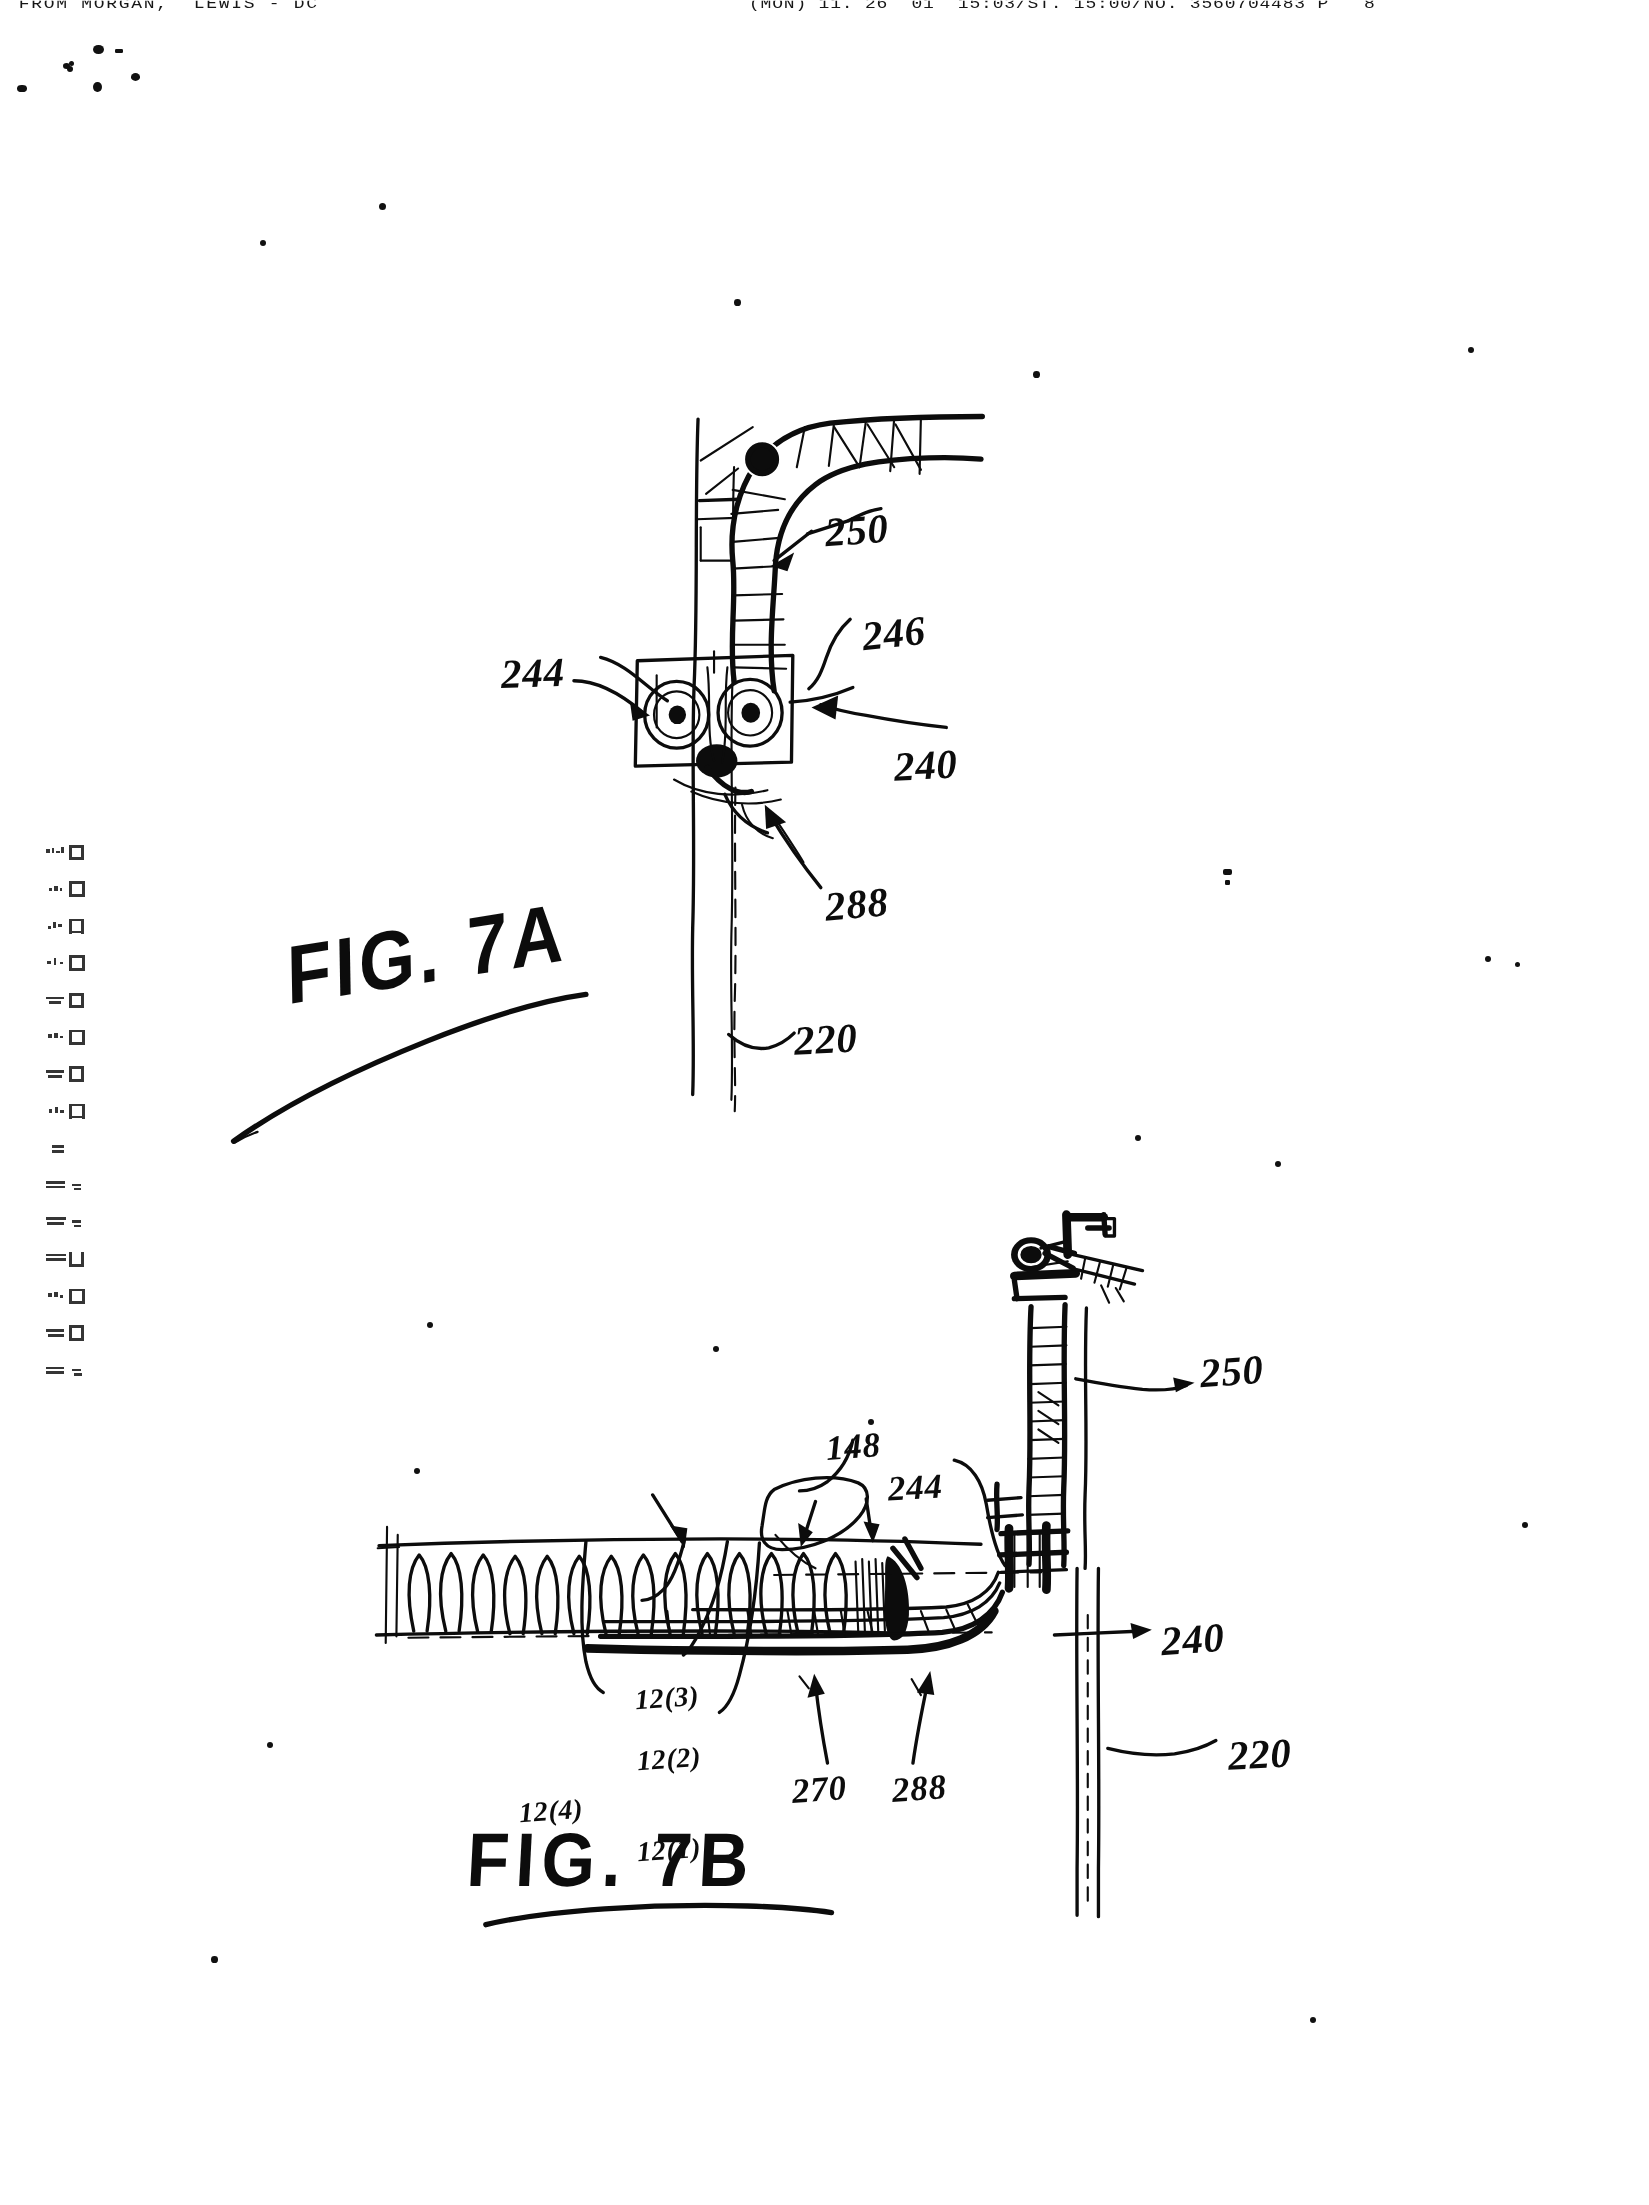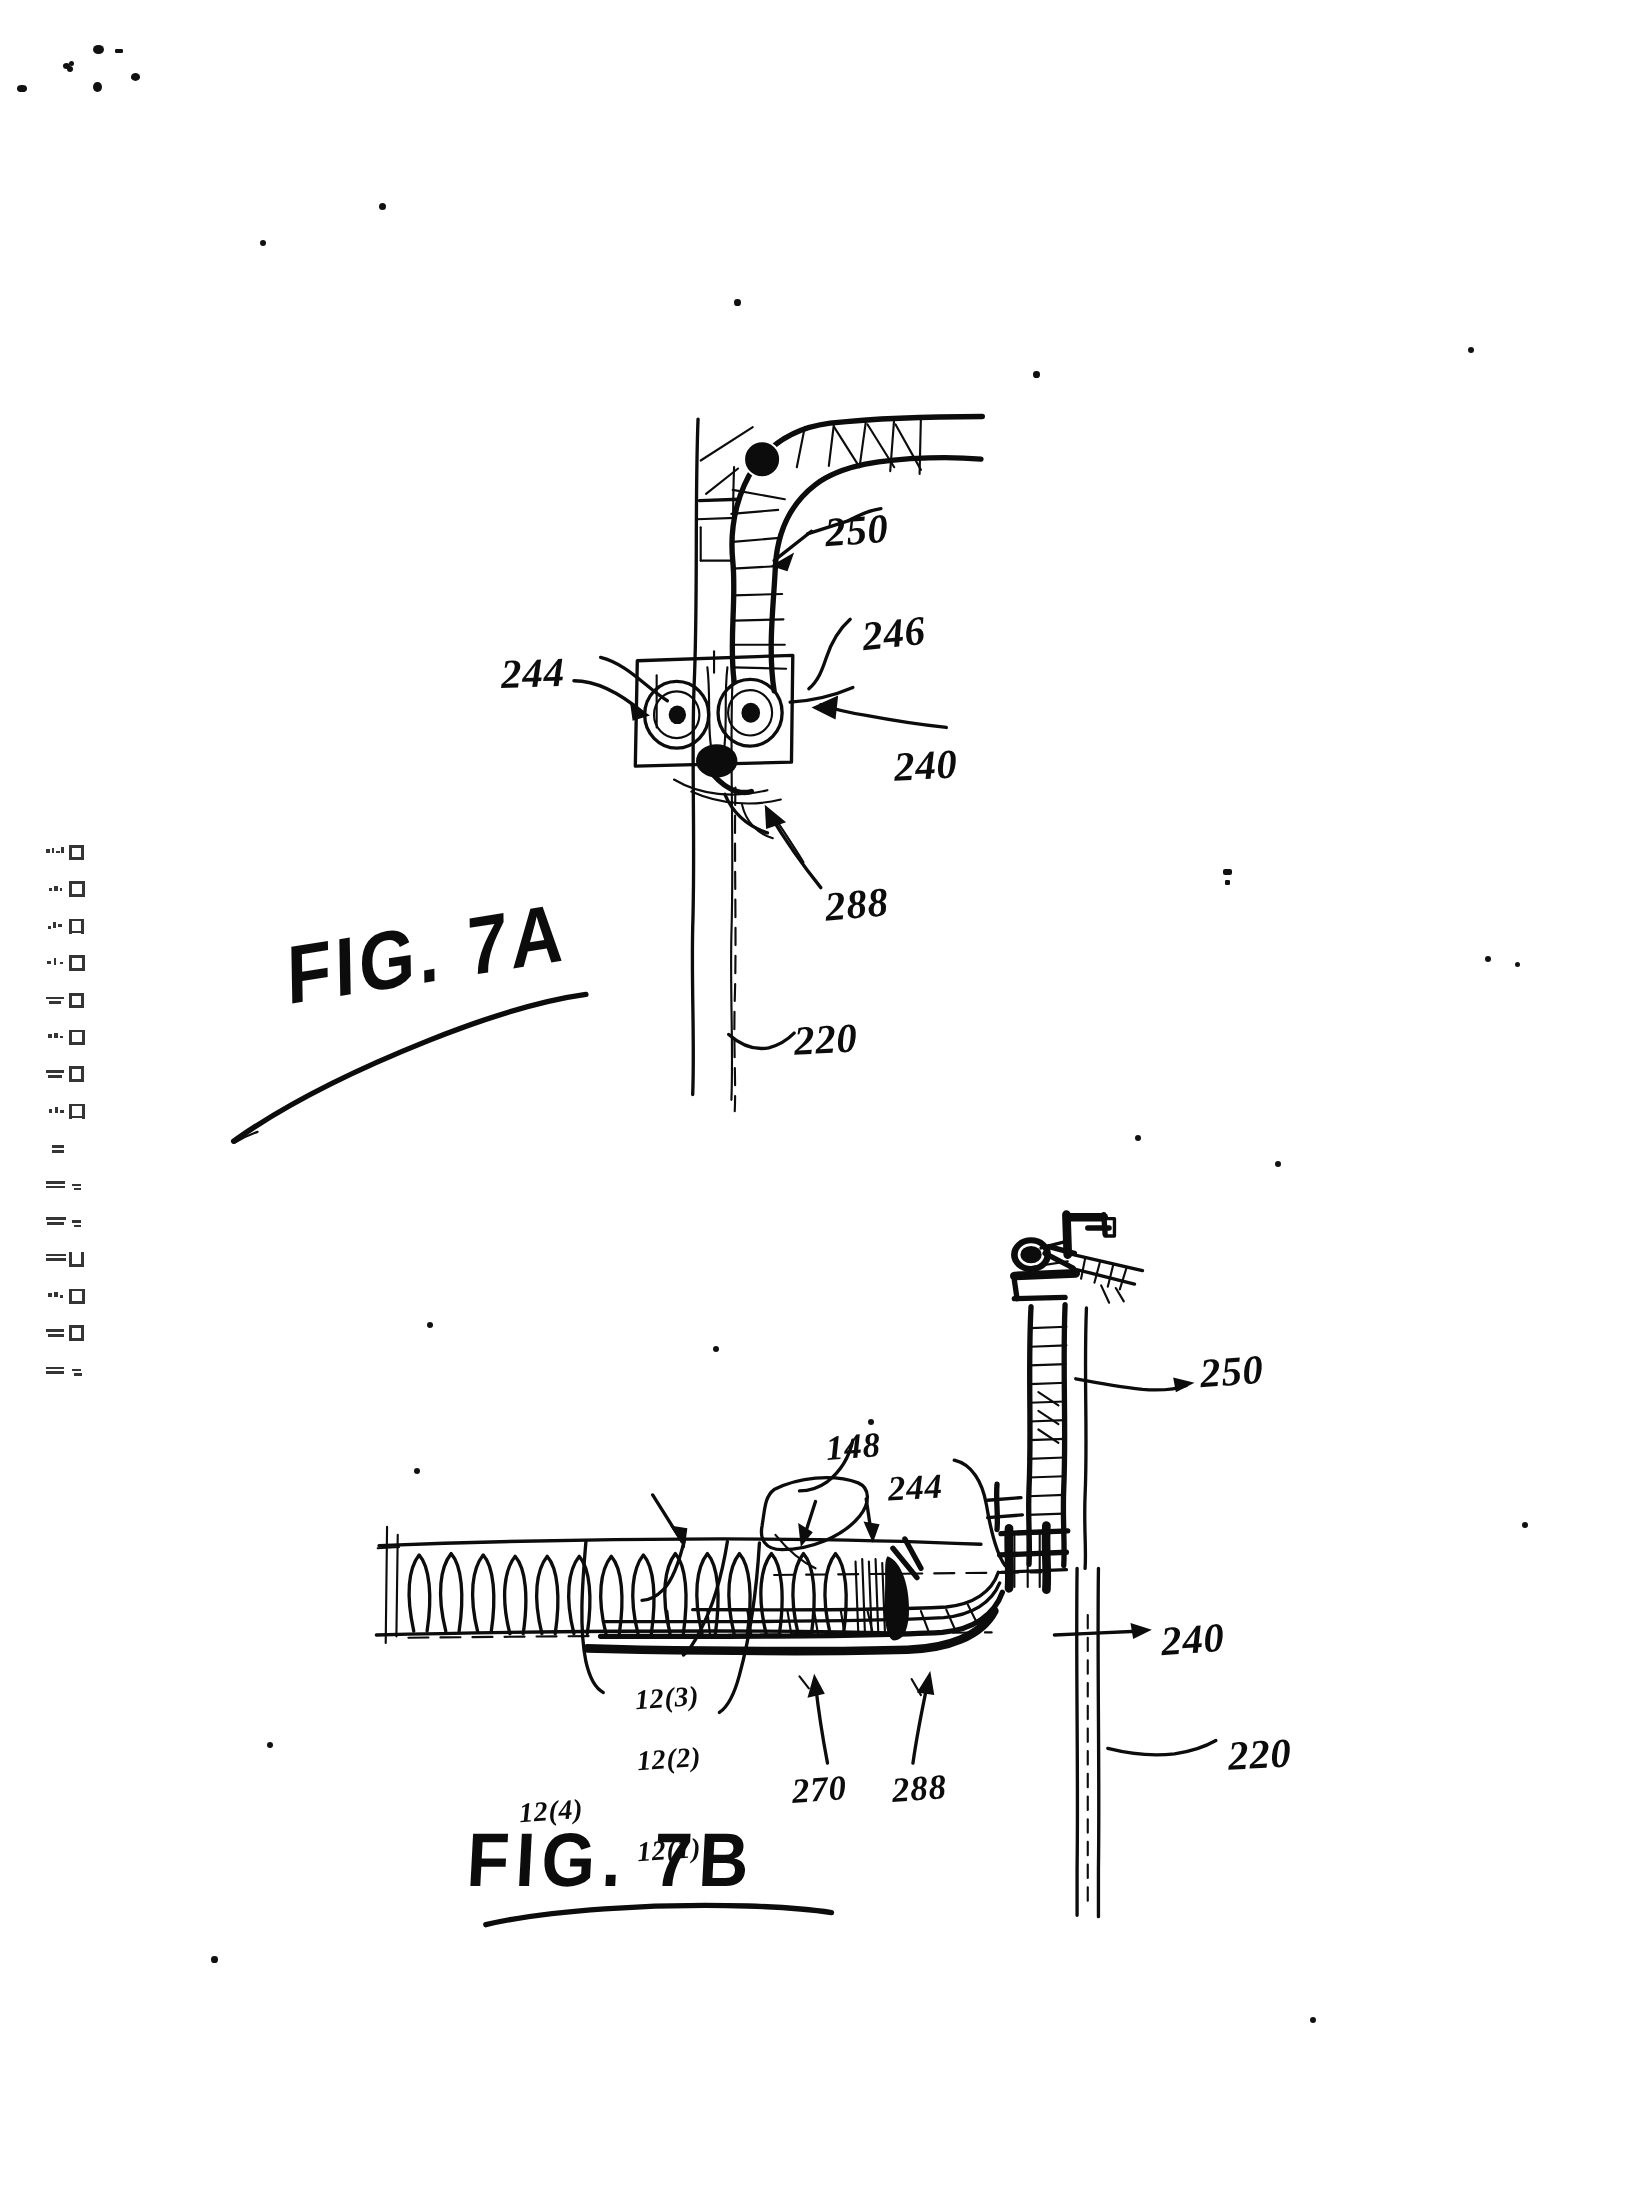--- a/index.html
+++ b/index.html
@@ -100,20 +100,24 @@
     letter-spacing:6.7px;
     transform:skewX(-3deg) scaleY(1.1);
     transform-origin:left center;
   }
 </style>
 </head>
 <body>
 
 <div class="page">
 
+  <div class="fax-header">
+    <div class="fax-from">FROM MORGAN,  LEWIS - DC</div>
+    <div class="fax-stamp">(MON) 11. 26  01  15:03/ST. 15:00/NO. 3560704483 P   8</div>
+  </div>
 
   <div class="speck" style="left:17.4px;top:85px;width:9.3px;height:6.7px;"></div>
   <div class="speck" style="left:63px;top:63px;width:7.3px;height:6px;"></div>
   <div class="speck" style="left:69px;top:61px;width:5.3px;height:5.3px;"></div>
   <div class="speck" style="left:93px;top:82px;width:8.7px;height:10px;"></div>
   <div class="speck" style="left:67px;top:66px;width:6px;height:6px;"></div>
   <div class="speck" style="left:131px;top:73px;width:9.3px;height:8px;"></div>
   <div class="speck" style="left:93px;top:45px;width:10.7px;height:9.3px;"></div>
   <div class="speck" style="left:115px;top:49px;width:8px;height:4px;border-radius:1.3px;"></div>
   <div class="speck" style="left:379px;top:203px;width:7.3px;height:7.3px;"></div>

